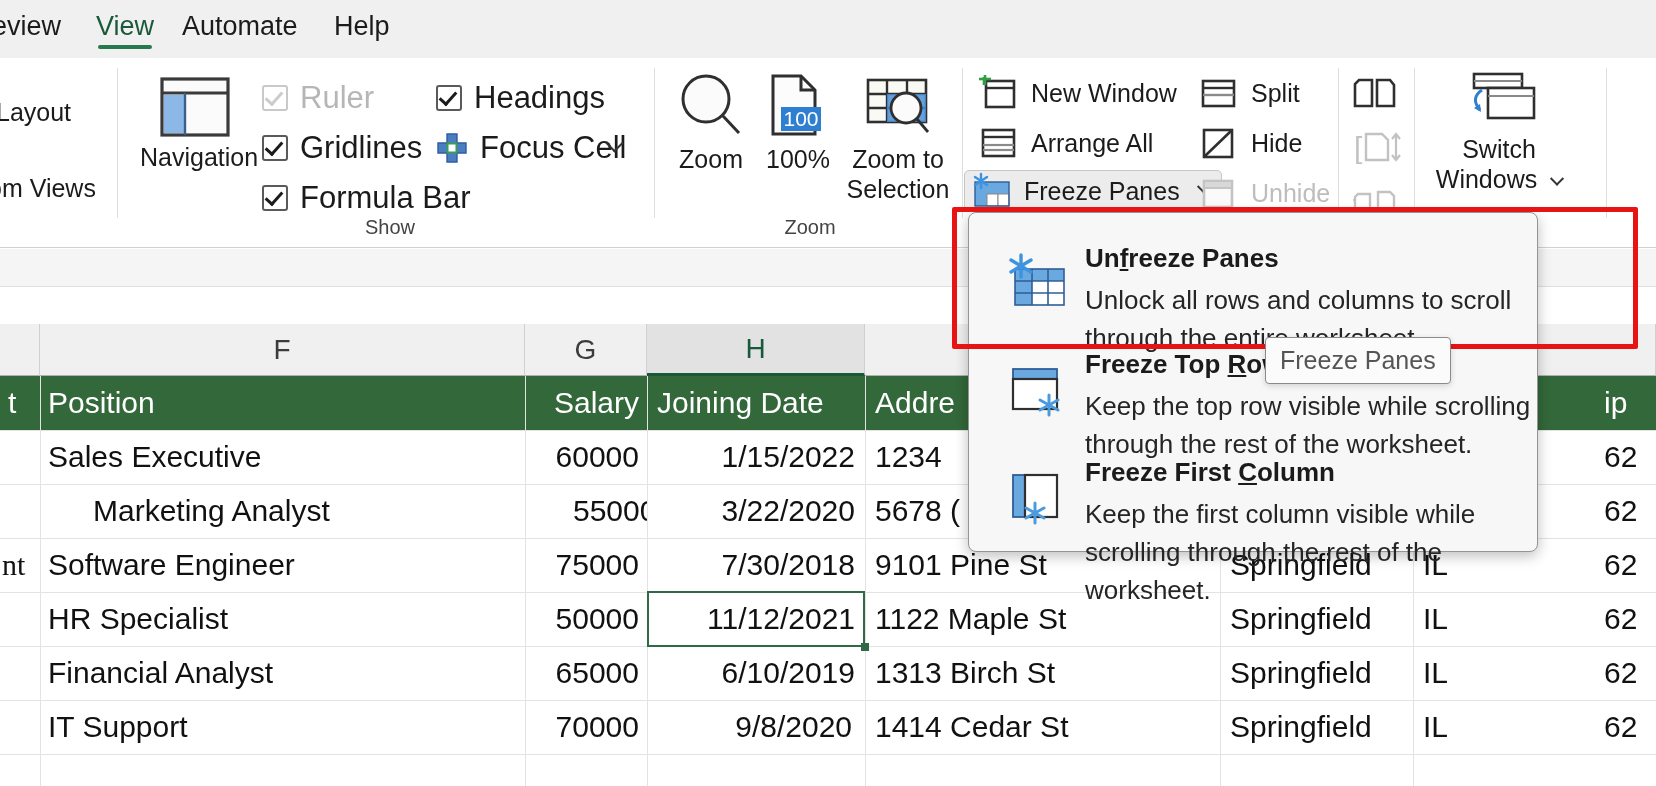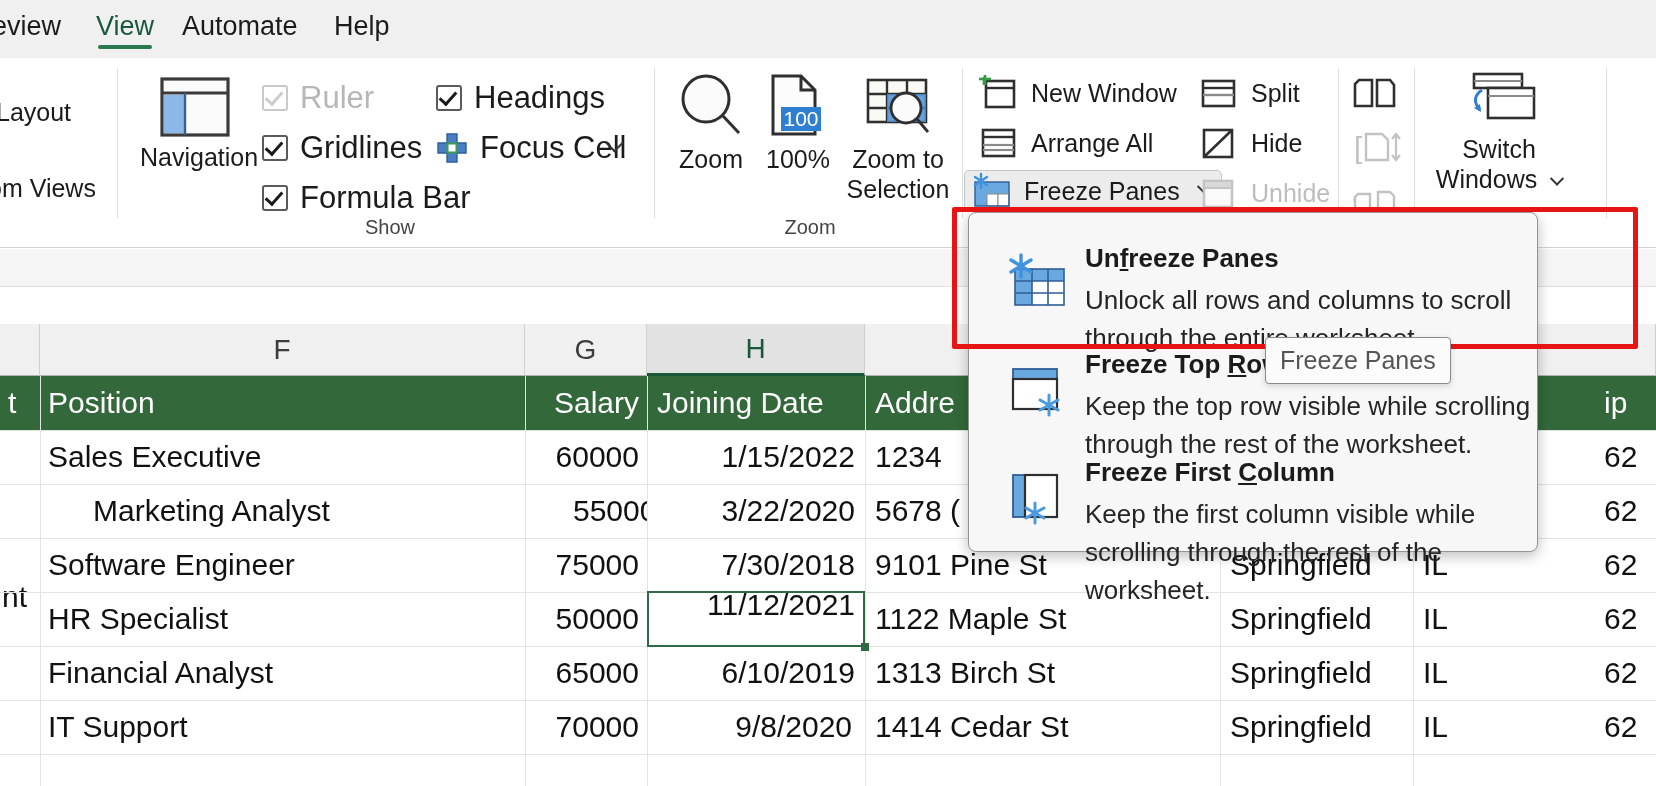--- a/index.html
+++ b/index.html
@@ -409,34 +409,34 @@
         <div class="cell" style="left:0;top:108px;width:40px;"></div>
         <div class="cell" style="left:48px;top:108px;width:485px;margin-left:37px;">Marketing Analyst</div>
         <div class="cell r" style="left:525px;top:108px;width:122px;padding-left:48px;">55000</div>
         <div class="cell r" style="left:649px;top:108px;width:214px;">3/22/2020</div>
         <div class="cell" style="left:867px;top:108px;width:353px;">5678 (</div>
         <div class="cell" style="left:1222px;top:108px;width:190px;"></div>
         <div class="cell" style="left:1415px;top:108px;width:110px;"></div>
         <div class="cell" style="left:1596px;top:108px;width:60px;">62</div>
 
         <div class="row-sep" style="top:162px;"></div>
-        <div class="cell" style="left:0;top:178px;width:40px;padding:16px 2px;">nt</div>
+        <div class="cell" style="left:0;top:162px;width:40px;padding:0 2px;font-family:Liberation Serif, serif;">nt</div>
         <div class="cell" style="left:40px;top:162px;width:485px;">Software Engineer</div>
         <div class="cell r" style="left:525px;top:162px;width:122px;">75000</div>
         <div class="cell r" style="left:649px;top:162px;width:214px;">7/30/2018</div>
         <div class="cell" style="left:867px;top:162px;width:353px;">9101 Pine St</div>
         <div class="cell" style="left:1222px;top:162px;width:190px;">Springfield</div>
         <div class="cell" style="left:1415px;top:162px;width:110px;">IL</div>
         <div class="cell" style="left:1596px;top:162px;width:60px;">62</div>
 
         <div class="row-sep" style="top:216px;"></div>
         <div class="cell" style="left:0;top:216px;width:40px;"></div>
         <div class="cell" style="left:40px;top:216px;width:485px;">HR Specialist</div>
         <div class="cell r" style="left:525px;top:216px;width:122px;">50000</div>
-        <div class="cell r" style="left:649px;top:202px;width:214px;">11/12/2021</div>
+        <div class="cell r" style="left:649px;top:216px;width:214px;">11/12/2021</div>
         <div class="cell" style="left:867px;top:216px;width:353px;">1122 Maple St</div>
         <div class="cell" style="left:1222px;top:216px;width:190px;">Springfield</div>
         <div class="cell" style="left:1415px;top:216px;width:110px;">IL</div>
         <div class="cell" style="left:1596px;top:216px;width:60px;">62</div>
 
         <div class="row-sep" style="top:270px;"></div>
         <div class="cell" style="left:0;top:270px;width:40px;"></div>
         <div class="cell" style="left:40px;top:270px;width:485px;">Financial Analyst</div>
         <div class="cell r" style="left:525px;top:270px;width:122px;">65000</div>
         <div class="cell r" style="left:649px;top:270px;width:214px;">6/10/2019</div>

